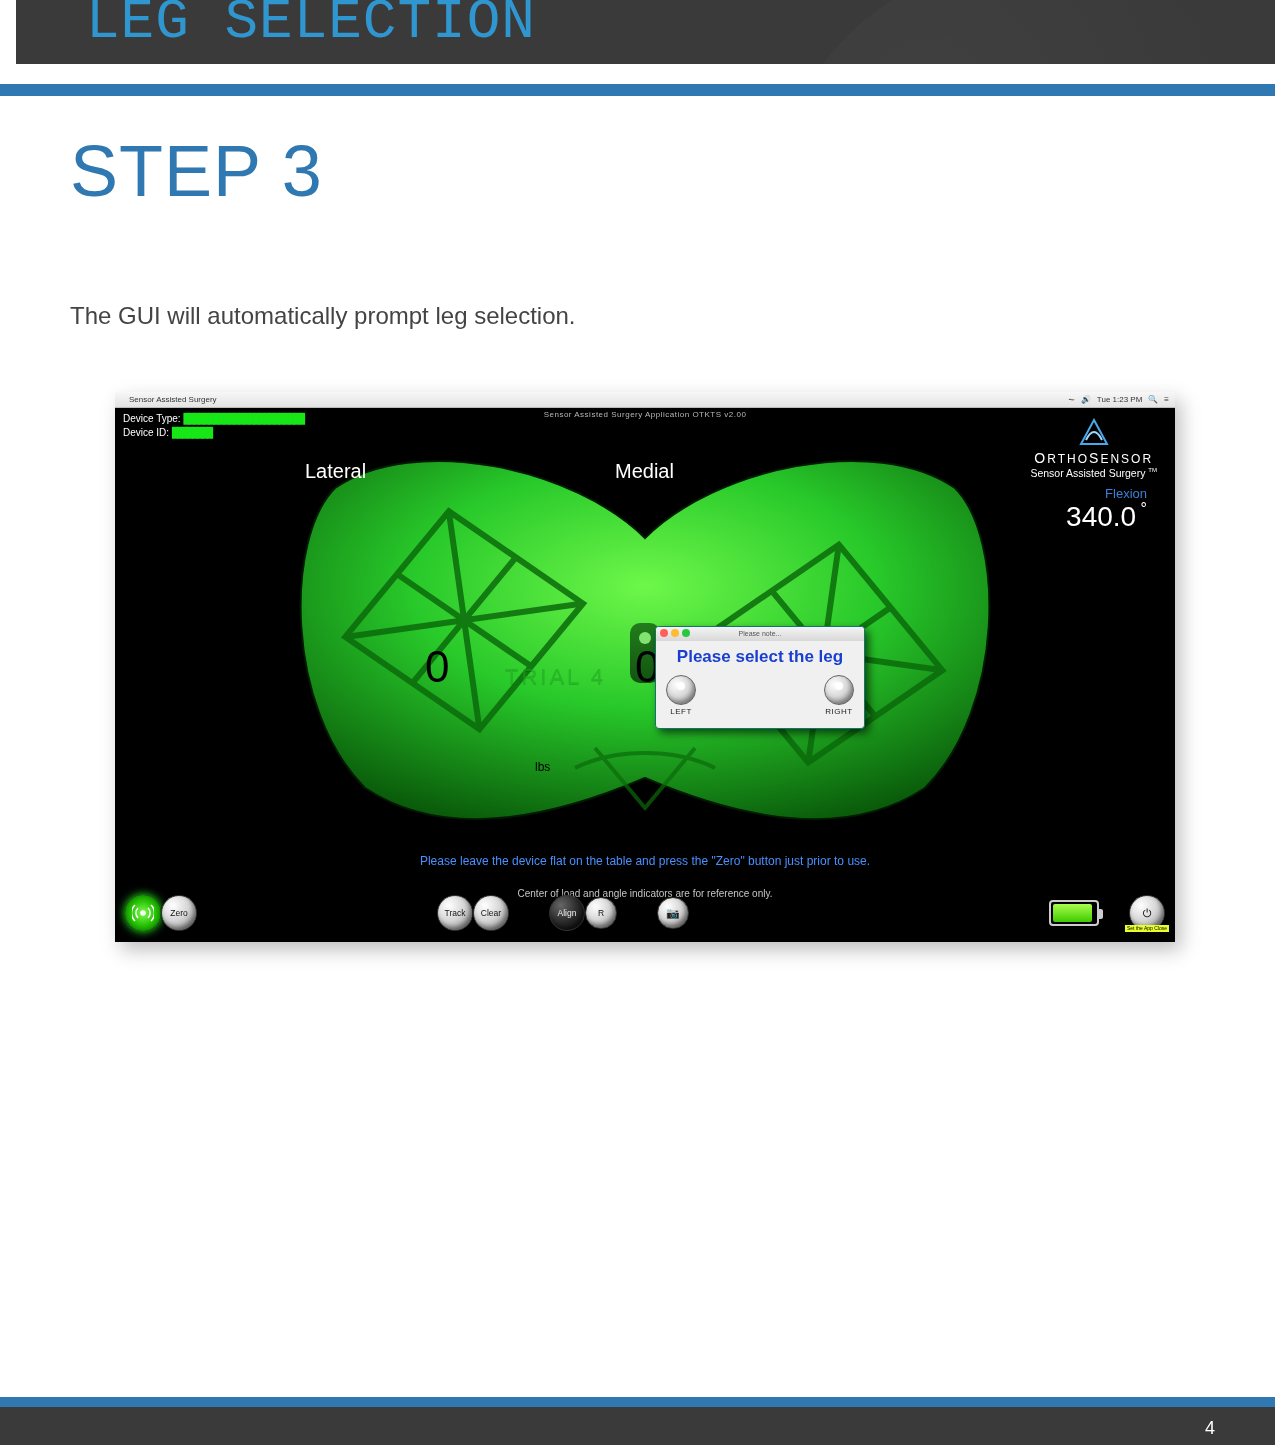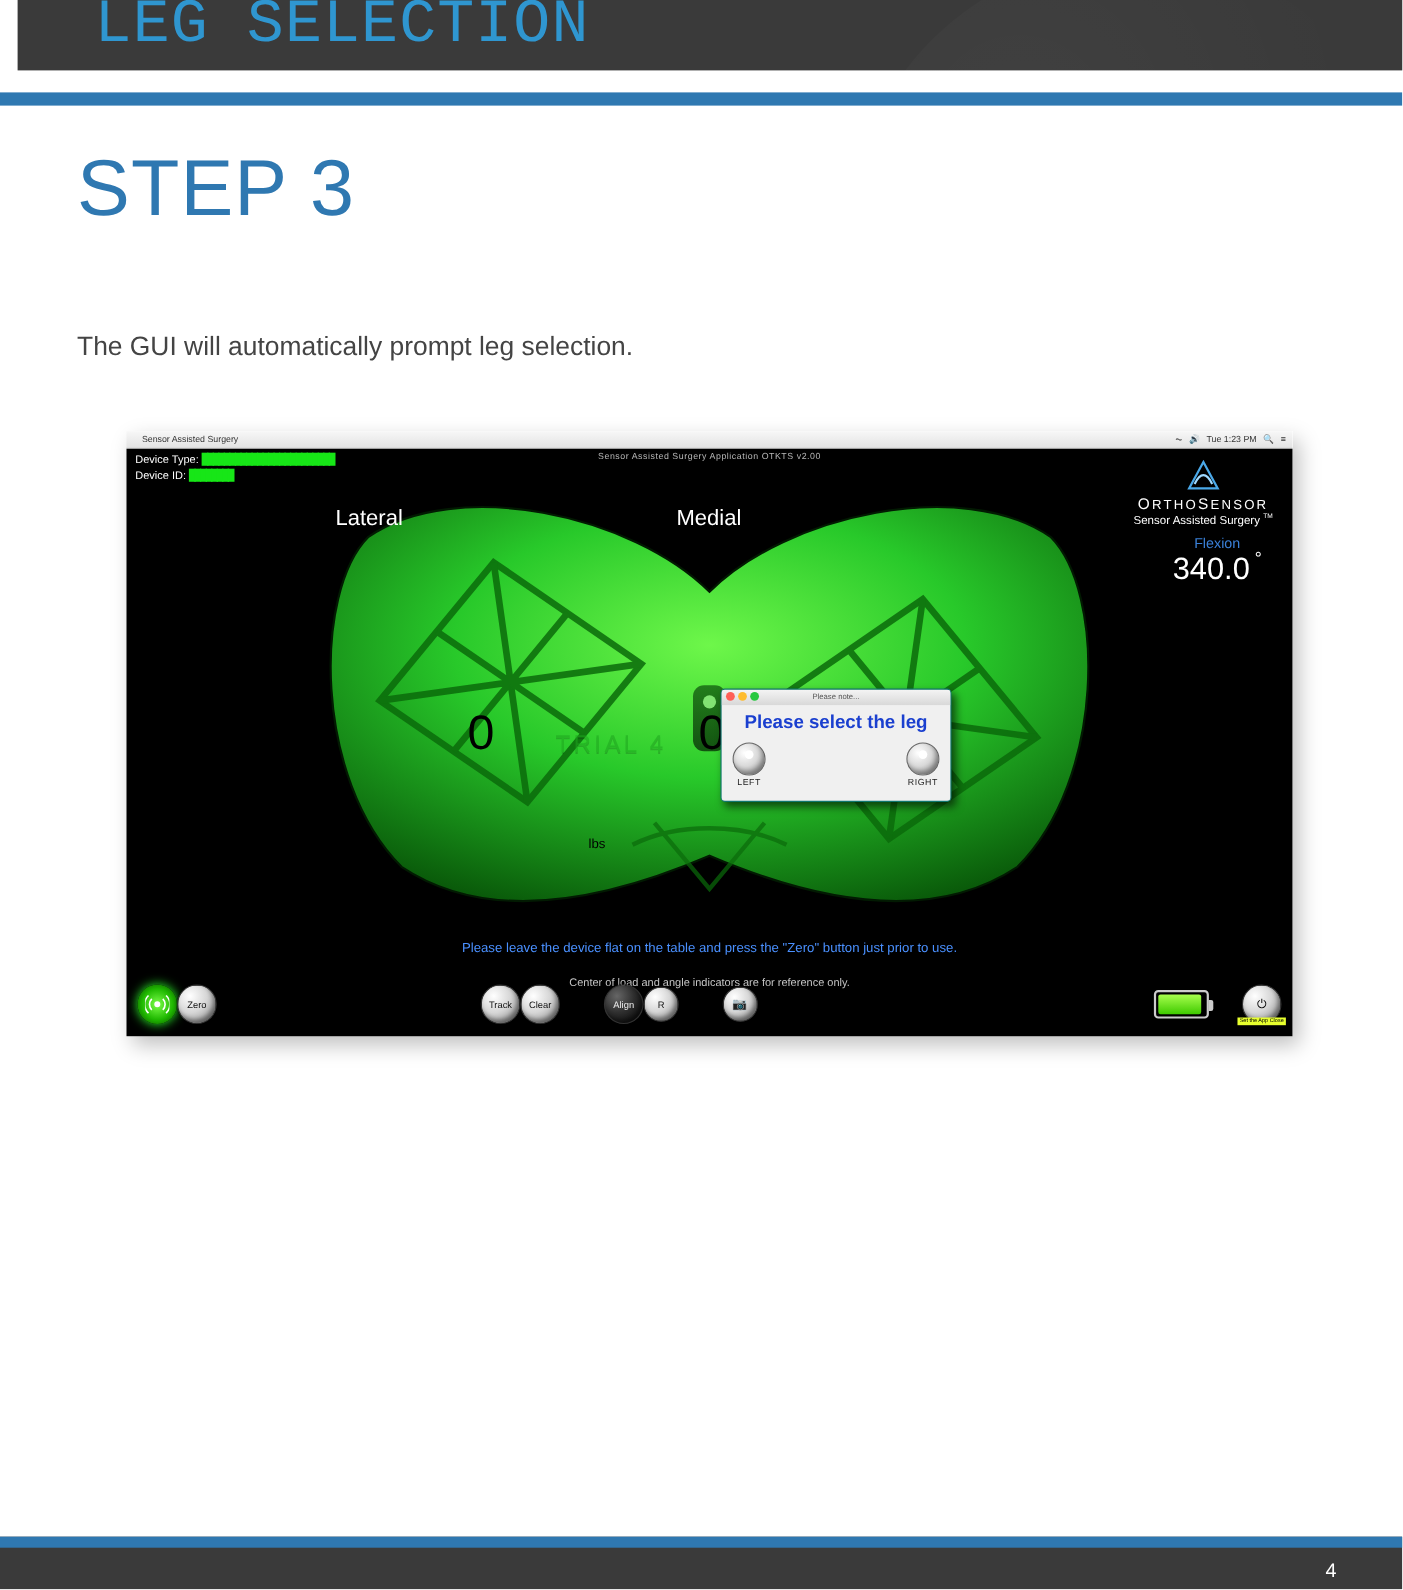--- a/index.html
+++ b/index.html
@@ -35,21 +35,21 @@
 
   
   .logo-wrap { position:absolute; right:18px; top:10px; text-align:center; }
   .logo-mark { width:34px; height:30px; margin:0 auto 2px; position:relative; }
   .logo-mark svg { display:block; }
   .logo-text { font-size:12px; letter-spacing:2px; color:#fff; }
   .logo-text .o { font-size:14px; }
   .logo-sub  { font-size:10.5px; color:#fff; margin-top:1px; }
   .logo-sub .tm { font-size:6px; vertical-align:top; }
 
-  .flexion-wrap { position:absolute; right:28px; top:78px; text-align:center; }
+  .flexion-wrap { position:absolute; right:28px; top:78px; text-align:right; }
   .flexion-label { font-size:13px; color:#3a80d8; }
   .flexion-val { font-size:28px; color:#fff; line-height:1; }
   .flexion-val .deg { font-size:16px; vertical-align:text-top; }
 
   
   .sensor { position:absolute; left:50%; top:40px; transform:translateX(-50%); width:740px; height:380px; }
   .label-lat { position:absolute; left:190px; top:52px; font-size:20px; color:#fff; }
   .label-med { position:absolute; left:500px; top:52px; font-size:20px; color:#fff; }
 
   .val-left  { position:absolute; left:310px; top:234px; font-size:44px; color:#000; font-weight:400; }

